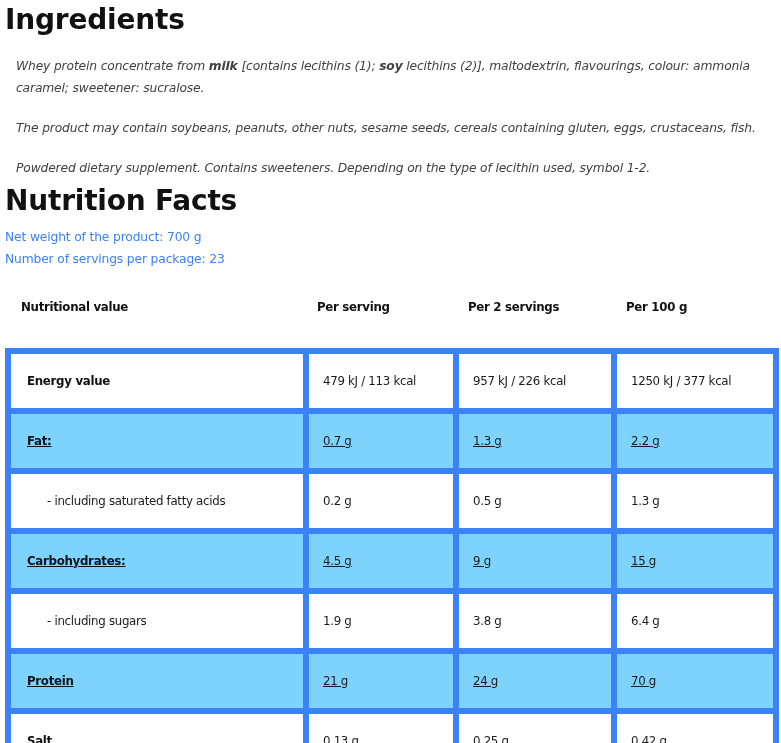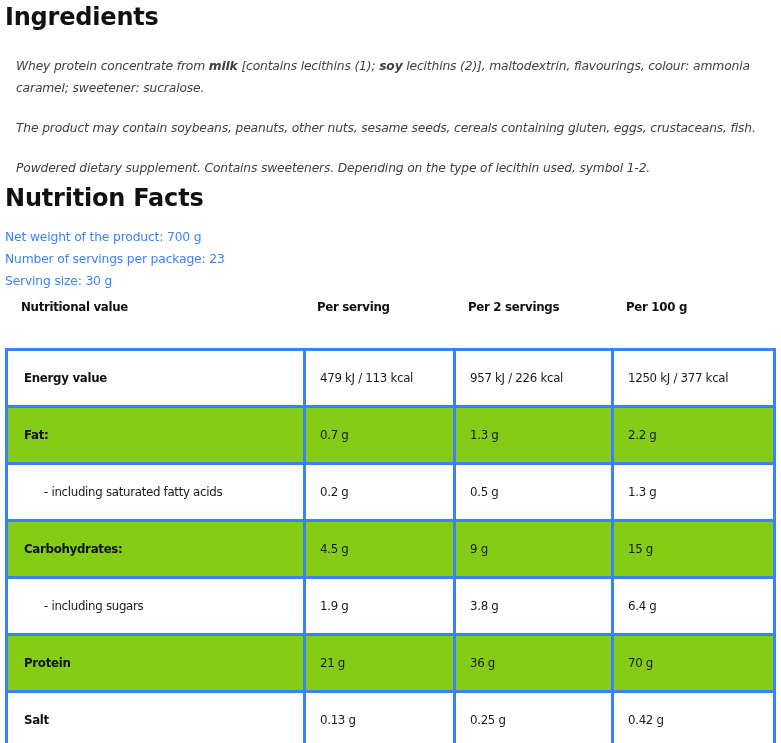--- a/index.html
+++ b/index.html
@@ -5,21 +5,21 @@
   html, body { margin: 0; padding: 0; background: #ffffff; }
   body {
     width: 781px; height: 743px; overflow: hidden;
     font-family: "DejaVu Sans", sans-serif;
     color: #111;
     position: relative;
   }
   .page { position: absolute; left: 5px; top: 0; width: 770px; }
   h1 {
     margin: 0; font-family: "DejaVu Sans", sans-serif;
-    font-weight: bold; font-size: 24px; color: #111; letter-spacing: -0.2px;
+    font-weight: bold; font-size: 28px; color: #111; letter-spacing: -0.2px;
   }
   .h-ingredients { position: absolute; top: 3px; left: 0; }
   .p {
     position: absolute; left: 0; margin: 11px;
     font-size: 12.3px; line-height: 22px; color: #404040; letter-spacing: -0.15px; font-style: italic;
   }
   .p b { font-weight: bold; }
   .p-ing { top: 44px; width: 770px; }
   .p-may { top: 106px; white-space: nowrap; }
   .p-pow { top: 146px; white-space: nowrap; }
@@ -30,47 +30,46 @@
   .thead { position: absolute; top: 300px; left: 0; width: 768px; height: 20px; text-align: center; }
   .th {
     position: absolute; top: 0; font-size: 11.8px; font-weight: bold; color: #111;
     letter-spacing: -0.3px; white-space: nowrap;
   }
   table {
     position: absolute; top: 348px; left: 0;
     border-collapse: collapse; width: 768px; table-layout: fixed;
   }
   td {
-    border: 3px solid #3b82f6;
+    border: 6px solid #3b82f6;
     height: 54px; padding: 0 0 0 16px;
     font-size: 11.8px; color: #1a1a1a; letter-spacing: -0.3px; white-space: nowrap;
     vertical-align: middle;
   }
   td.label { padding-left: 16px; font-weight: bold; color: #111; }
   td.label.sub { font-weight: normal; padding-left: 36px; color: #1a1a1a; }
   td.val { padding-left: 14px; }
-  tr.shade td { background: #84cc16; }
+  tr.shade td { background: #7dd3fc; text-decoration: underline; }
 </style>
 </head>
 <body>
 
 <div class="page">
   <h1 class="h-ingredients">Ingredients</h1>
 
   <p class="p p-ing"><span>Whey protein concentrate from </span><b>milk</b><span> [contains lecithins (1); </span><b>soy</b><span> lecithins (2)], maltodextrin, flavourings, colour: ammonia caramel; sweetener: sucralose.</span></p>
 
   <p class="p p-may">The product may contain soybeans, peanuts, other nuts, sesame seeds, cereals containing gluten, eggs, crustaceans, fish.</p>
   <p class="p p-pow">Powdered dietary supplement. Contains sweeteners. Depending on the type of lecithin used, symbol 1-2.</p>
 
   <h1 class="h-nutrition">Nutrition Facts</h1>
 
   <div class="meta">
     <div>Net weight of the product: 700 g</div>
     <div>Number of servings per package: 23</div>
-    <div>Serving size: 30 g</div>
   </div>
 
   <div class="thead">
     <span class="th" style="left:16px">Nutritional value</span>
     <span class="th" style="left:312px">Per serving</span>
     <span class="th" style="left:463px">Per 2 servings</span>
     <span class="th" style="left:621px">Per 100 g</span>
   </div>
 
   <table>
@@ -107,21 +106,21 @@
     </tr>
     <tr>
       <td class="label sub">- including sugars</td>
       <td class="val">1.9 g</td>
       <td class="val">3.8 g</td>
       <td class="val">6.4 g</td>
     </tr>
     <tr class="shade">
       <td class="label">Protein</td>
       <td class="val">21 g</td>
-      <td class="val">36 g</td>
+      <td class="val">24 g</td>
       <td class="val">70 g</td>
     </tr>
     <tr>
       <td class="label">Salt</td>
       <td class="val">0.13 g</td>
       <td class="val">0.25 g</td>
       <td class="val">0.42 g</td>
     </tr>
   </tbody>
     </table>

